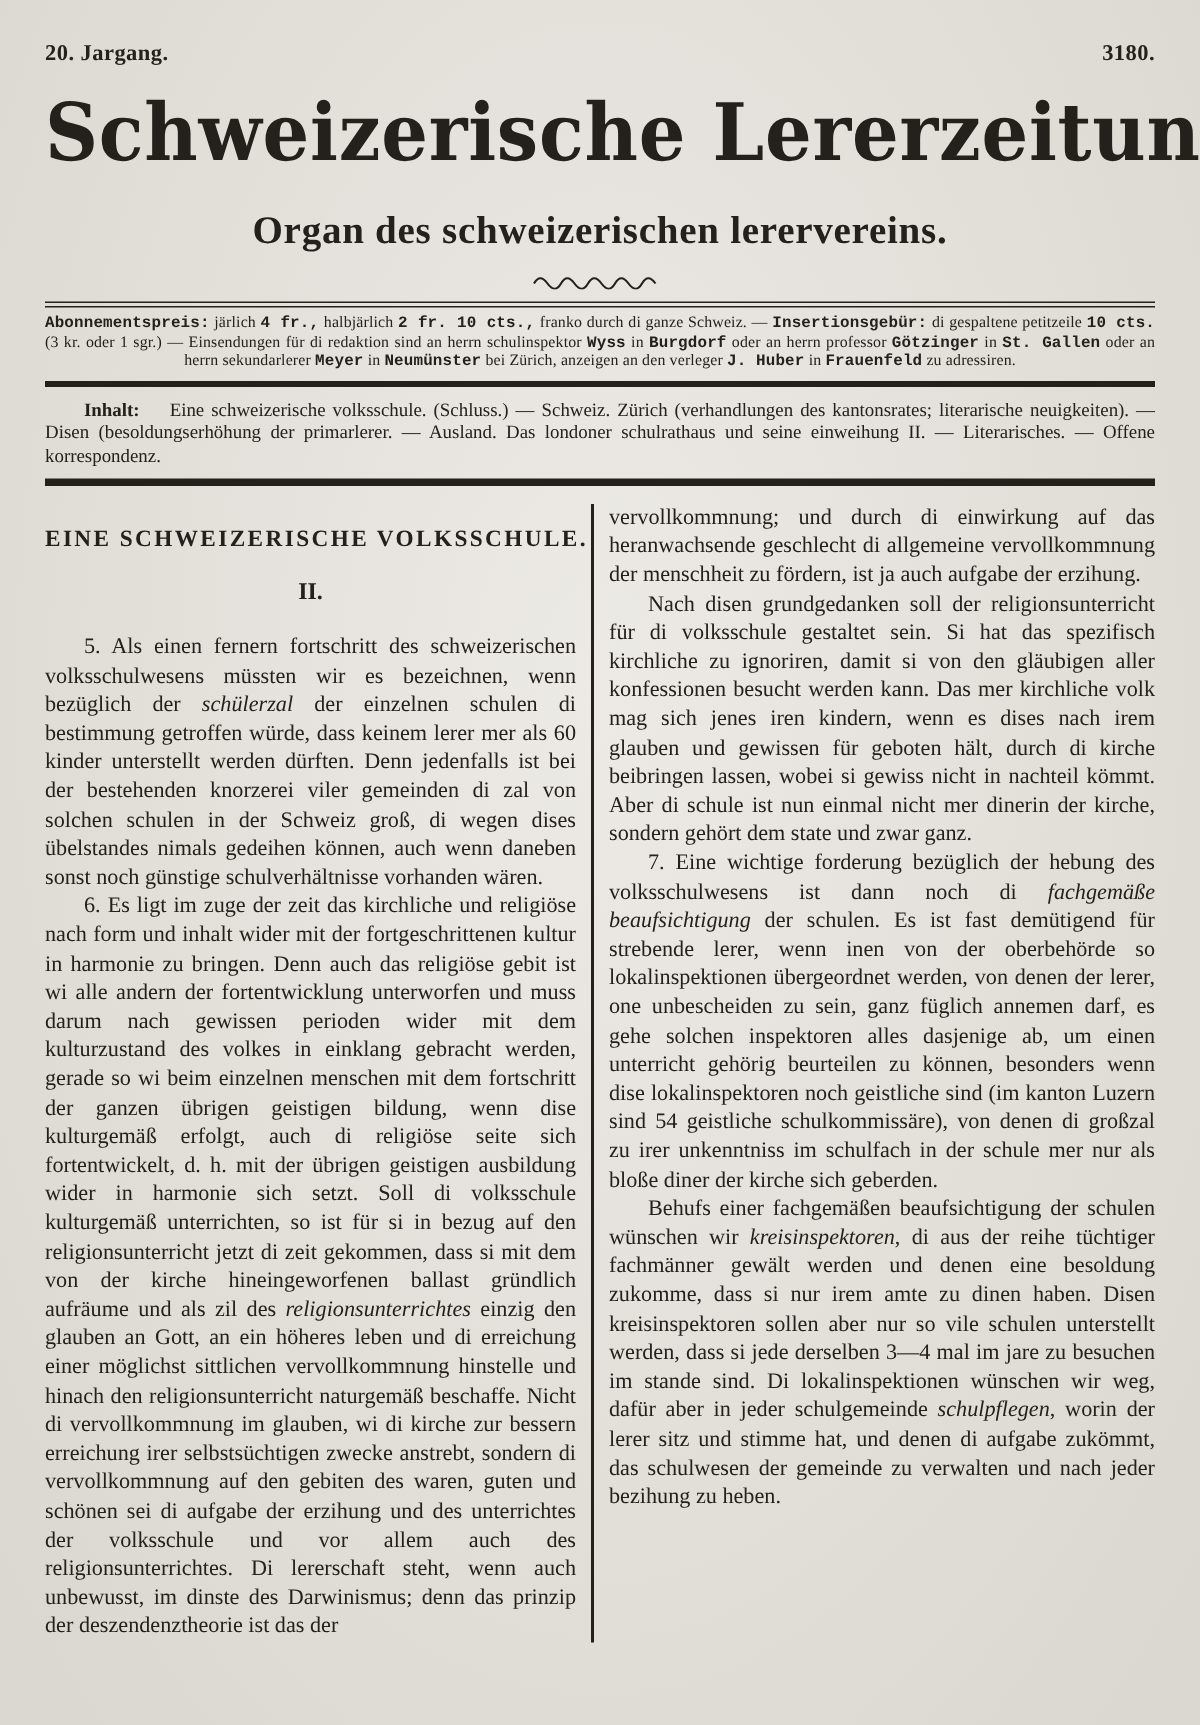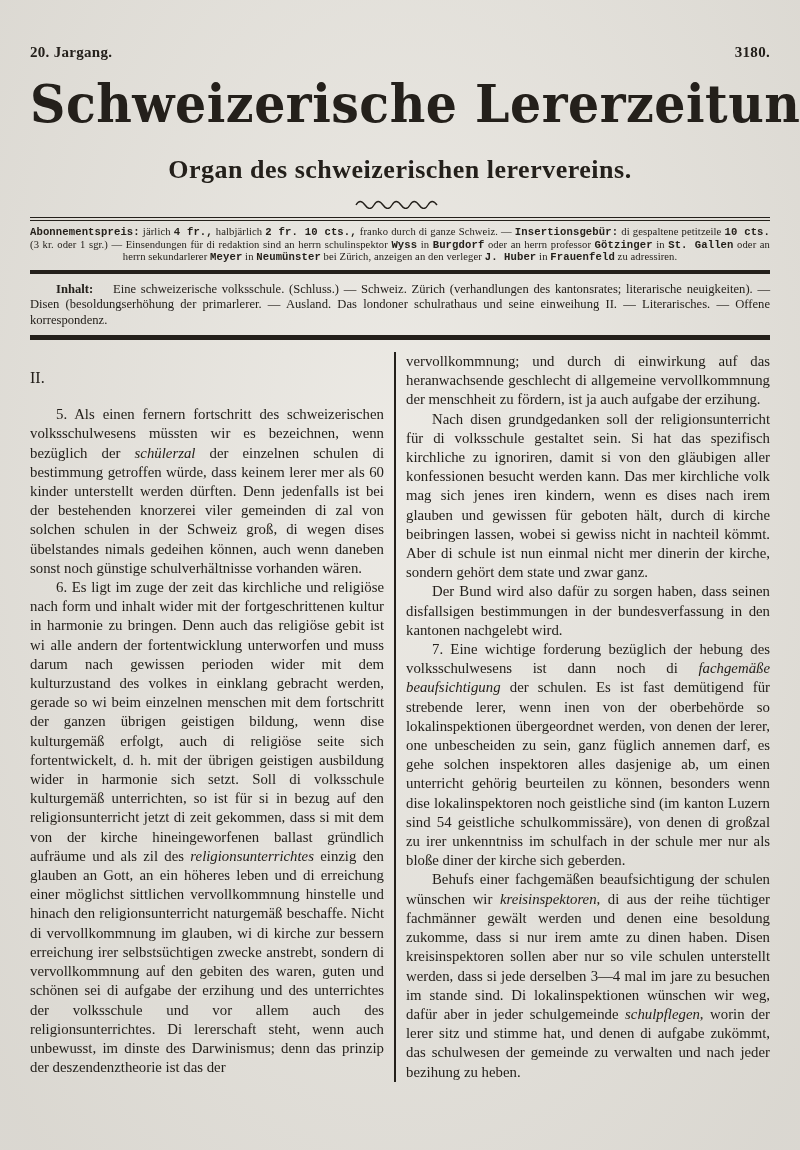--- a/index.html
+++ b/index.html
@@ -14,21 +14,21 @@
     background:var(--paper);
     background-image:radial-gradient(ellipse at 50% 40%, rgba(255,255,255,.25), rgba(0,0,0,.05) 95%);
     color:var(--ink);
     font-family:"Liberation Serif","DejaVu Serif",serif;
     padding:0 30px;
     overflow:hidden;
     position:relative;
   }
   
   .topline{
-    padding-top:44px;
+    padding-top:28px;
     display:flex;justify-content:space-between;
     font-weight:bold;font-size:15px;letter-spacing:.3px;
   }
   .masthead{
     text-align:center;
     font-family:"DejaVu Serif","Liberation Serif",serif;
     font-weight:bold;
     font-size:49px;
     letter-spacing:.5px;
     white-space:nowrap;
@@ -84,21 +84,22 @@
   .divider{width:2px;background:var(--ink);margin:0 10px 0 10px;}
   .article-title{
     text-align:center;
     font-weight:bold;
     font-size:15.5px;
     letter-spacing:1.6px;
     margin-top:14px;
     white-space:nowrap;
   }
   .section-num{
-    font-weight:normal;
+    text-align:center;
+    font-weight:bold;
     font-size:16px;
     margin:16px 0 18px 0;
   }
   p.body-para{text-indent:26px;}
   p.body-para.no-indent{text-indent:0;}
   i{font-style:italic;}
   b{font-weight:bold;font-family:Liberation Mono, monospace;}
 </style>
 </head>
 <body>
@@ -124,31 +125,31 @@
   <p class="imprint" id="imprint"><b>Abonnementspreis:</b><span> järlich </span><b>4 fr.,</b><span> halbjärlich </span><b>2 fr. 10 cts.,</b><span> franko durch di ganze Schweiz. — </span><b>Insertionsgebür:</b><span> di gespaltene petitzeile </span><b>10 cts.</b><span> (3 kr. oder 1 sgr.) — Einsendungen für di redaktion sind an herrn schulinspektor </span><b>Wyss</b><span> in </span><b>Burgdorf</b><span> oder an herrn professor </span><b>Götzinger</b><span> in </span><b>St. Gallen</b><span> oder an herrn sekundarlerer </span><b>Meyer</b><span> in </span><b>Neumünster</b><span> bei Zürich, anzeigen an den verleger </span><b>J. Huber</b><span> in </span><b>Frauenfeld</b><span> zu adressiren.</span></p>
 
   <div class="rule-thick"></div>
 
   <p class="contents"><span class="lead">Inhalt:</span><span>Eine schweizerische volksschule. (Schluss.) — Schweiz. Zürich (verhandlungen des kantonsrates; literarische neuigkeiten). — Disen (besoldungserhöhung der primarlerer. — Ausland. Das londoner schulrathaus und seine einweihung II. — Literarisches. — Offene korrespondenz.</span></p>
 
   <div class="rule-thick bottom"></div>
 
   <div class="body-columns">
     <div class="col left">
+      <div class="article-title">EINE SCHWEIZERISCHE VOLKSSCHULE.</div>
       <div class="section-num">II.</div>
       <div id="left-paras">
           <p class="body-para"><span>5. Als einen fernern fortschritt des schweizerischen volksschulwesens müssten wir es bezeichnen, wenn bezüglich der </span><i>schülerzal</i><span> der einzelnen schulen di bestimmung getroffen würde, dass keinem lerer mer als 60 kinder unterstellt werden dürften. Denn jedenfalls ist bei der bestehenden knorzerei viler gemeinden di zal von solchen schulen in der Schweiz groß, di wegen dises übelstandes nimals gedeihen können, auch wenn daneben sonst noch günstige schulverhältnisse vorhanden wären.</span></p>
           <p class="body-para"><span>6. Es ligt im zuge der zeit das kirchliche und religiöse nach form und inhalt wider mit der fortgeschrittenen kultur in harmonie zu bringen. Denn auch das religiöse gebit ist wi alle andern der fortentwicklung unterworfen und muss darum nach gewissen perioden wider mit dem kulturzustand des volkes in einklang gebracht werden, gerade so wi beim einzelnen menschen mit dem fortschritt der ganzen übrigen geistigen bildung, wenn dise kulturgemäß erfolgt, auch di religiöse seite sich fortentwickelt, d. h. mit der übrigen geistigen ausbildung wider in harmonie sich setzt. Soll di volksschule kulturgemäß unterrichten, so ist für si in bezug auf den religionsunterricht jetzt di zeit gekommen, dass si mit dem von der kirche hineingeworfenen ballast gründlich aufräume und als zil des </span><i>religionsunterrichtes</i><span> einzig den glauben an Gott, an ein höheres leben und di erreichung einer möglichst sittlichen vervollkommnung hinstelle und hinach den religionsunterricht naturgemäß beschaffe. Nicht di vervollkommnung im glauben, wi di kirche zur bessern erreichung irer selbstsüchtigen zwecke anstrebt, sondern di vervollkommnung auf den gebiten des waren, guten und schönen sei di aufgabe der erzihung und des unterrichtes der volksschule und vor allem auch des religionsunterrichtes. Di lererschaft steht, wenn auch unbewusst, im dinste des Darwinismus; denn das prinzip der deszendenztheorie ist das der</span></p>
         </div>
     </div>
     <div class="divider"></div>
     <div class="col right">
       <div id="right-paras">
           <p class="body-para no-indent"><span>vervollkommnung; und durch di einwirkung auf das heranwachsende geschlecht di allgemeine vervollkommnung der menschheit zu fördern, ist ja auch aufgabe der erzihung.</span></p>
           <p class="body-para"><span>Nach disen grundgedanken soll der religionsunterricht für di volksschule gestaltet sein. Si hat das spezifisch kirchliche zu ignoriren, damit si von den gläubigen aller konfessionen besucht werden kann. Das mer kirchliche volk mag sich jenes iren kindern, wenn es dises nach irem glauben und gewissen für geboten hält, durch di kirche beibringen lassen, wobei si gewiss nicht in nachteil kömmt. Aber di schule ist nun einmal nicht mer dinerin der kirche, sondern gehört dem state und zwar ganz.</span></p>
-          <p class="body-para"><span>Der Bund wird also dafür zu sorgen haben, dass seinen disfallsigen bestimmungen in der bundesverfassung in den kantonen nachgelebt wird.</span></p>
           <p class="body-para"><span>7. Eine wichtige forderung bezüglich der hebung des volksschulwesens ist dann noch di </span><i>fachgemäße beaufsichtigung</i><span> der schulen. Es ist fast demütigend für strebende lerer, wenn inen von der oberbehörde so lokalinspektionen übergeordnet werden, von denen der lerer, one unbescheiden zu sein, ganz füglich annemen darf, es gehe solchen inspektoren alles dasjenige ab, um einen unterricht gehörig beurteilen zu können, besonders wenn dise lokalinspektoren noch geistliche sind (im kanton Luzern sind 54 geistliche schulkommissäre), von denen di großzal zu irer unkenntniss im schulfach in der schule mer nur als bloße diner der kirche sich geberden.</span></p>
           <p class="body-para"><span>Behufs einer fachgemäßen beaufsichtigung der schulen wünschen wir </span><i>kreisinspektoren</i><span>, di aus der reihe tüchtiger fachmänner gewält werden und denen eine besoldung zukomme, dass si nur irem amte zu dinen haben. Disen kreisinspektoren sollen aber nur so vile schulen unterstellt werden, dass si jede derselben 3—4 mal im jare zu besuchen im stande sind. Di lokalinspektionen wünschen wir weg, dafür aber in jeder schulgemeinde </span><i>schulpflegen</i><span>, worin der lerer sitz und stimme hat, und denen di aufgabe zukömmt, das schulwesen der gemeinde zu verwalten und nach jeder bezihung zu heben.</span></p>
         </div>
     </div>
   </div>
 
 </div>
 
 </body></html>

